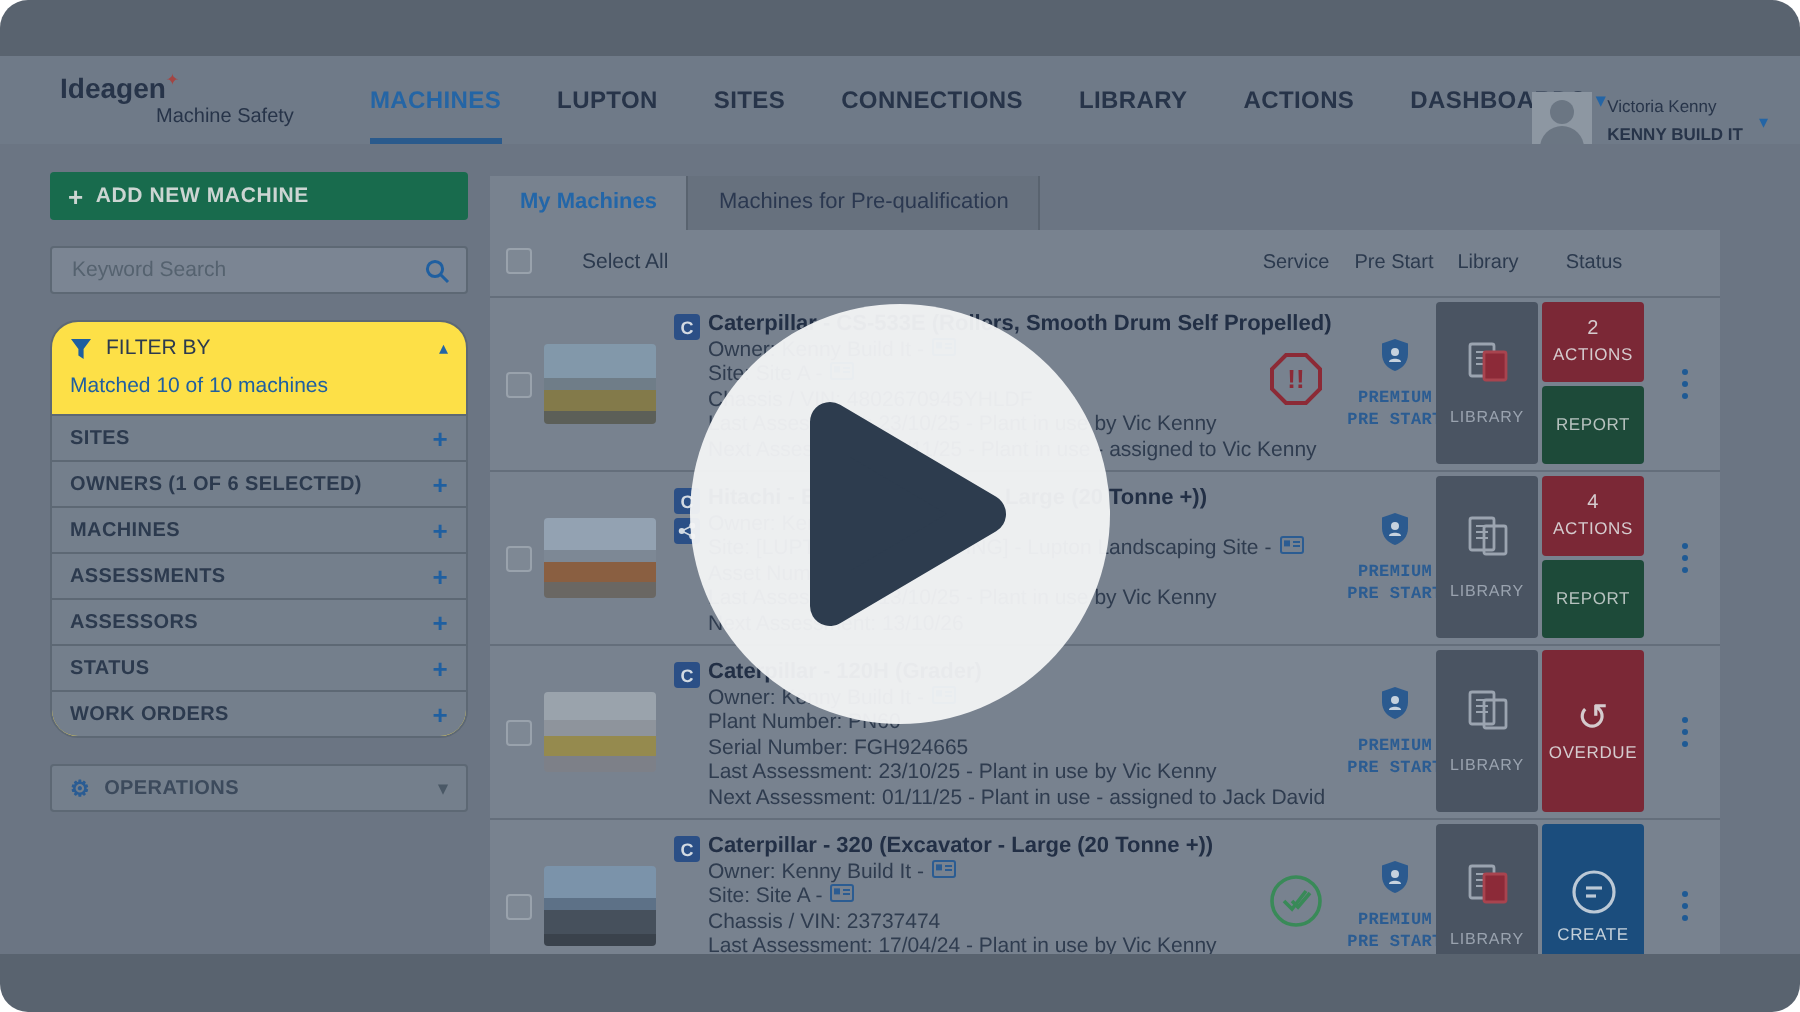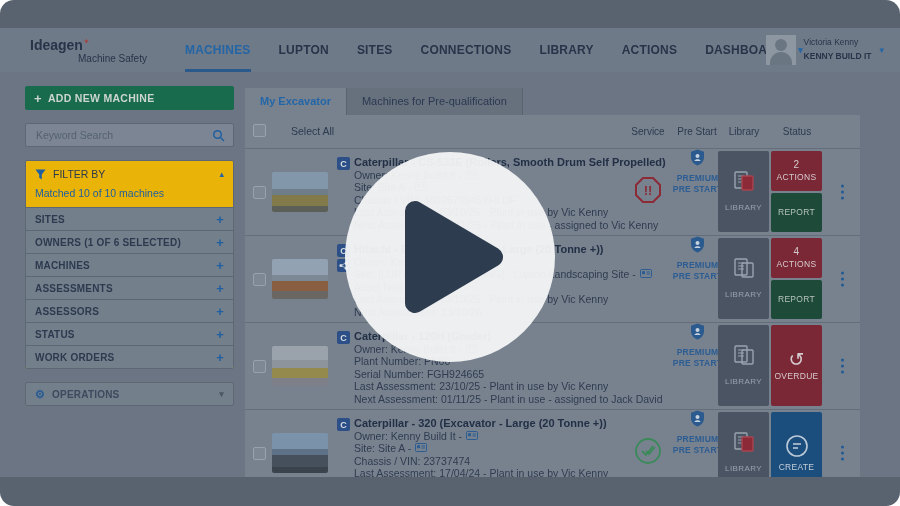--- a/index.html
+++ b/index.html
@@ -9,37 +9,37 @@
   .appbar{position:absolute;top:28px;left:0;right:0;height:44px;background:#6f7a88;border-bottom:1px solid #5a6471;display:flex;align-items:center;}
   .brand{margin-left:30px;line-height:1.1;}
   .b1{font-size:14px;font-weight:bold;color:#273449;}
   .spark{color:#a34543;font-size:8px;vertical-align:super;}
   .b2{font-size:10px;color:#273449;padding-left:48px;}
   .mainnav{display:flex;gap:28px;margin-left:38px;}
   .navitem{font-size:12px;font-weight:bold;letter-spacing:.2px;color:#273449;height:44px;line-height:44px;position:relative;cursor:pointer;display:flex;align-items:center;gap:5px;}
   .navitem.active{color:#2465a5;}
   .navitem.active::after{content:"";position:absolute;left:0;right:0;bottom:0;height:3px;background:#2a5a8c;}
   .navcaret{color:#2465a5;font-size:9px;}
-  .user{position:absolute;right:16px;top:7px;display:flex;align-items:center;gap:8px;}
+  .user{position:absolute;right:16px;top:18px;display:flex;align-items:center;gap:8px;}
   .avatar{width:30px;height:30px;background:#8d97a2;position:relative;overflow:hidden;}
   .avatar::before{content:"";position:absolute;top:4px;left:9px;width:12px;height:12px;border-radius:50%;background:#6b7683;}
   .avatar::after{content:"";position:absolute;top:17px;left:4px;width:22px;height:16px;border-radius:11px 11px 0 0;background:#6b7683;}
   .uinfo{font-size:8.5px;color:#273449;line-height:1.6;text-align:left;}
   .uorg{font-weight:bold;}
   .ucaret{color:#2465a5;font-size:9px;}
   
   .appbody{position:absolute;top:72px;left:0;right:0;height:405px;background:#6b7583;}
   
   .sidebar{position:absolute;left:25px;top:86px;width:209px;}
   .addbtn{height:24px;background:#186b4d;border-radius:2px;color:#ccd5d2;font-size:10.5px;font-weight:bold;display:flex;align-items:center;padding:0 9px;gap:6px;letter-spacing:.3px;cursor:pointer;}
   .addplus{font-size:13px;}
   .search{margin-top:13px;height:22px;background:#7b8593;border:1px solid #5d6874;border-radius:2px;display:flex;align-items:center;padding:0 8px;gap:6px;}
   .search input{flex:1;background:transparent;border:none;outline:none;font-size:10.5px;color:#3c4a5a;font-family:inherit;}
   .search input::placeholder{color:#55626f;opacity:1;}
-  .fpanel{margin-top:13px;border:1px solid #5d6874;border-radius:2px;background:#eab308;overflow:hidden;}
+  .fpanel{margin-top:13px;border:1px solid #5d6874;border-radius:14px;background:#fde047;overflow:hidden;}
   .fhead{height:26px;display:flex;align-items:center;padding:0 9px;gap:7px;font-size:10.5px;color:#2c3a4e;}
   .fcaret{margin-left:auto;color:#2465a5;font-size:9px;}
   .matched{padding:0 9px 8px;font-size:10.5px;color:#1f5fa0;}
   .fsec{height:22px;border-top:1px solid #5d6874;display:flex;align-items:center;padding:0 9px;font-size:10px;font-weight:bold;color:#2c3a4e;background:#747f8c;letter-spacing:.2px;cursor:pointer;}
   .fplus{margin-left:auto;color:#1f5fa0;font-size:13px;font-weight:bold;}
   .ops{margin-top:13px;height:22px;border:1px solid #5d6874;border-radius:2px;background:#747f8c;display:flex;align-items:center;gap:7px;padding:0 9px;font-size:10px;color:#3c4a5c;font-weight:bold;letter-spacing:.2px;cursor:pointer;}
   .opsicon{color:#2a5c93;font-size:11px;}
   .opscaret{margin-left:auto;color:#49576 5;font-size:9px;color:#4a5866;}
   
   .tabs{position:absolute;left:245px;top:88px;display:flex;}
@@ -57,21 +57,21 @@
   .t-roller{background:linear-gradient(180deg,#8298aa 0 42%,#6f7d88 42% 58%,#837a4a 58% 84%,#5c5f58 84%);}
   .t-excavator-orange{background:linear-gradient(180deg,#93a2b2 0 40%,#7d8895 40% 55%,#8a5f41 55% 80%,#6a6763 80%);}
   .t-grader{background:linear-gradient(180deg,#9aa3ac 0 35%,#8e949c 35% 55%,#958a4e 55% 80%,#7d8088 80%);}
   .t-excavator-dark{background:linear-gradient(180deg,#7b93aa 0 40%,#5d7187 40% 55%,#46505c 55% 85%,#3a424c 85%);}
   .mtext{position:absolute;left:92px;top:7px;width:310px;}
   .mbadges{position:absolute;left:0;top:1px;display:flex;flex-direction:column;gap:2px;}
   .badge{width:13px;height:13px;background:#2b4f86;border-radius:2px;color:#d3dae2;font-size:9px;font-weight:bold;display:flex;align-items:center;justify-content:center;}
   .mtitle{margin-left:17px;font-size:11px;font-weight:bold;color:#222f45;line-height:13px;white-space:nowrap;cursor:pointer;}
   .dline{margin-left:17px;font-size:10.5px;color:#2f3c4f;line-height:12.4px;white-space:nowrap;display:flex;align-items:center;gap:4px;}
   .svc{position:absolute;left:403px;top:50%;transform:translate(-50%,-50%);}
-  .prestart{position:absolute;left:424px;width:57px;top:0;bottom:0;display:flex;flex-direction:column;align-items:center;justify-content:flex-start;gap:3px;cursor:pointer;}
+  .prestart{position:absolute;left:424px;width:57px;top:0;bottom:0;display:flex;flex-direction:column;align-items:center;justify-content:center;gap:3px;cursor:pointer;font-family:Liberation Mono, monospace;}
   .pslabel{font-size:8.5px;font-weight:bold;color:#2b5c92;text-align:center;line-height:11px;letter-spacing:.2px;}
   .libbtn{position:absolute;left:473px;width:51px;top:2px;bottom:3px;background:#4a5462;border-radius:2px;display:flex;flex-direction:column;align-items:center;justify-content:center;gap:6px;cursor:pointer;}
   .liblabel{font-size:8px;color:#9aa3af;letter-spacing:.4px;}
   .statuscol{position:absolute;left:526px;width:51px;top:2px;bottom:3px;display:flex;flex-direction:column;gap:2px;}
   .sbtn{flex:1;border-radius:2px;display:flex;flex-direction:column;align-items:center;justify-content:center;gap:2px;font-size:8.5px;letter-spacing:.3px;cursor:pointer;}
   .sbtn.red{background:#7b2836;color:#d5cbce;}
   .sbtn.green{background:#1d4a39;color:#b7c2bf;}
   .sbtn.blue{background:#1b4d7d;color:#c4d0da;}
   .scount{font-size:10px;}
   .sicon{font-size:19px;line-height:19px;}
@@ -180,21 +180,21 @@
         </div>
     </div>
     <div class="ops">
       <span class="opsicon">⚙</span>
       <span>OPERATIONS</span>
       <span class="opscaret">▾</span>
     </div>
   </div>
 
   <div class="tabs">
-    <span class="tab active">My Excavator</span>
+    <span class="tab active">My Machines</span>
     <span class="tab">Machines for Pre-qualification</span>
   </div>
 
   <div class="panel">
     <div class="phead">
       <div class="selall">
         <div class="cbx"></div>
         <span>Select All</span>
       </div>
       <span class="colh" style="left:403px">Service</span>

